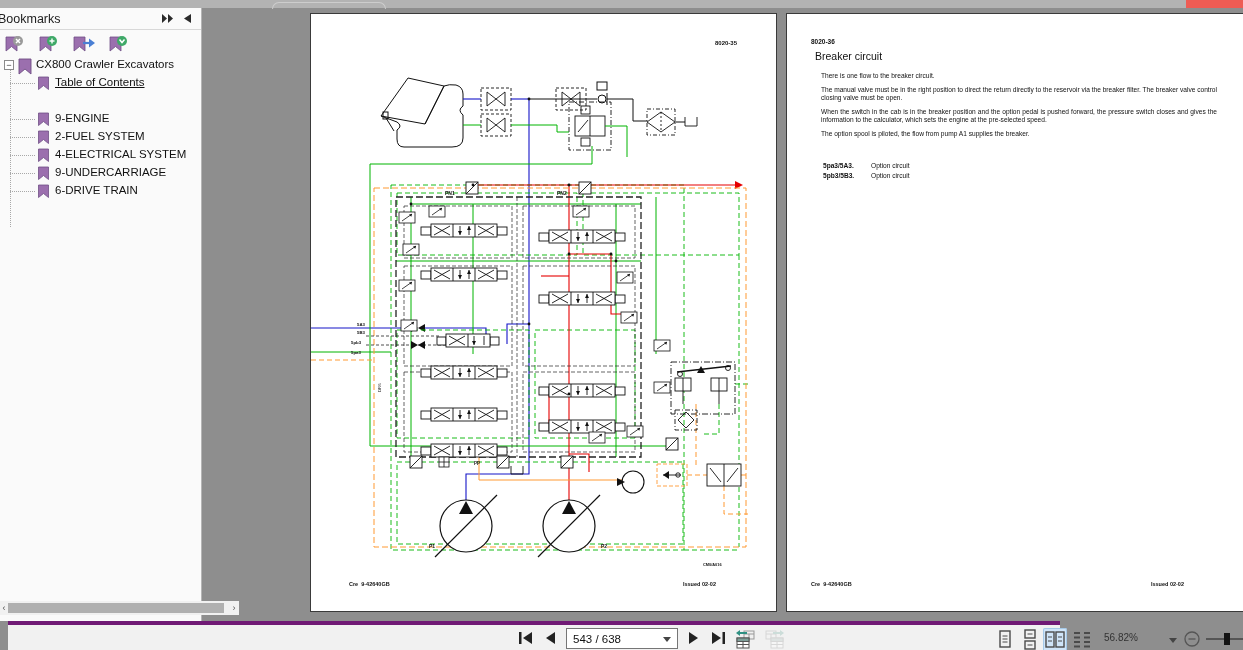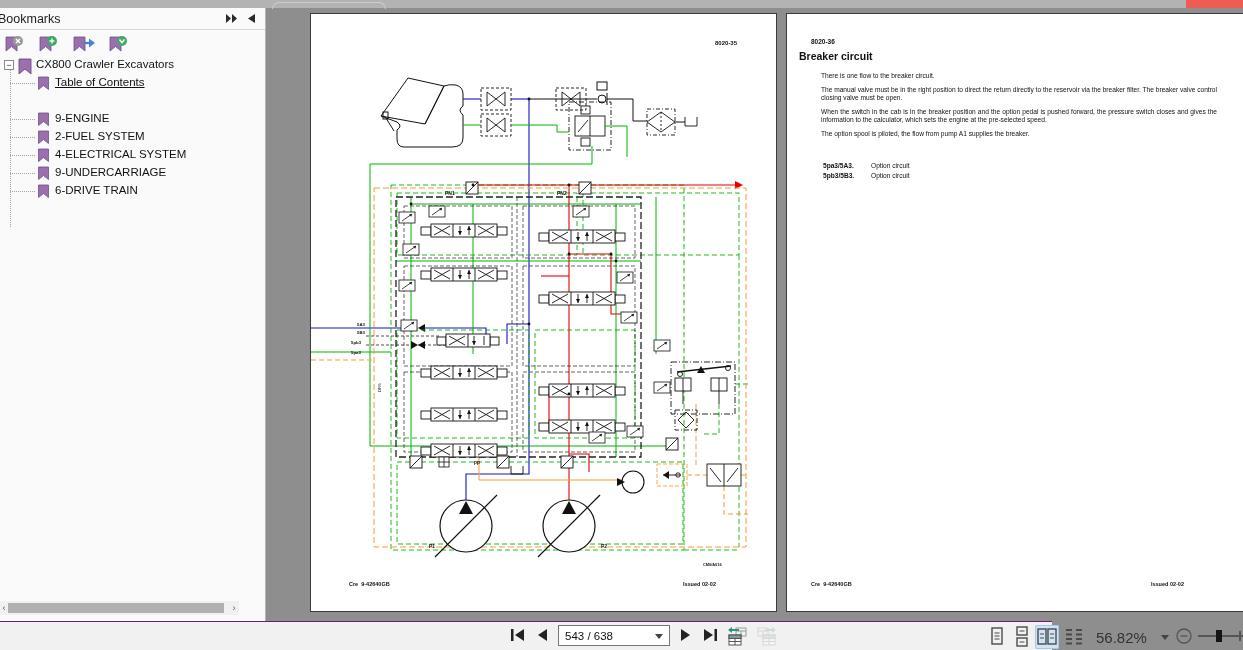--- a/index.html
+++ b/index.html
@@ -6,21 +6,21 @@
   html,body { width:1243px; height:650px; overflow:hidden;
     font-family:"Liberation Sans", sans-serif; background:#8e8e8e; }
 
   
   .titlebar { position:absolute; top:0; left:0; width:1243px; height:8px; background:#b3b3b3; z-index:30; }
   .tab-outline { position:absolute; left:272px; top:2px; width:114px; height:7px;
     border:1px solid #cdcdcd; border-bottom:none; border-radius:7px 7px 0 0; }
   .close-strip { position:absolute; right:0; top:0; width:57px; height:8px; background:#ee5c54; }
 
   
-  .sidebar { position:absolute; top:8px; left:0; width:266px; height:613px;
+  .sidebar { position:absolute; top:8px; left:0; width:202px; height:613px;
     background:#fafafa; border-right:1px solid #b5b5b5; z-index:20; }
   .sb-header { position:absolute; top:0; left:0; right:0; height:22px;
     border-bottom:1px solid #d8d8d8; background:#fafafa; }
   .sb-title { position:absolute; left:-2px; top:4px; font-size:12.5px; color:#222; }
   .sb-hicon { position:absolute; top:5px; cursor:pointer; }
   .sb-tools { position:absolute; top:26px; left:0; right:0; height:22px; }
   .sb-tool { position:absolute; top:0; width:24px; height:22px; cursor:pointer; }
   .sb-tree { position:absolute; top:46px; left:0; right:6px; bottom:70px; font-size:11.5px; color:#111; }
   .tree-vline { position:absolute; left:10px; top:16px; height:157px; border-left:1px dotted #a8a8a8; }
   .bm-row { position:absolute; left:0; right:0; height:18px; cursor:pointer; white-space:nowrap; }
@@ -36,42 +36,42 @@
     line-height:12px; text-align:center; cursor:pointer; }
 
   
   .viewer { position:absolute; top:8px; left:246px; width:997px; height:613px; background:#8e8e8e; overflow:hidden; }
   .page { position:absolute; top:5px; width:467px; height:599px; background:#fff; border:1px solid #3a3a3a; }
   .page-left { left:64px; }
   .page-right { left:540px; }
 
   
   .rp-ref { position:absolute; left:24px; top:24px; font-size:6.5px; font-weight:bold; color:#111; }
-  .rp-title { position:absolute; left:12px; top:36px; font-size:10.5px; font-weight:bold; color:#111; }
+  .rp-title { position:absolute; left:28px; top:36px; font-size:10.5px; font-weight:normal; color:#111; }
   .rp-body { position:absolute; left:34px; top:58px; width:396px; font-size:6.6px; line-height:1.22; color:#111; }
   .rp-body p { margin-bottom:6px; text-align:justify; }
   .rp-legend { position:absolute; left:36px; top:148px; font-size:6.6px; color:#111; }
   .rp-legend .lrow { display:flex; margin-bottom:2.5px; }
   .rp-legend .lcode { width:48px; font-weight:bold; }
   .pg-footer-l { position:absolute; left:24px; bottom:24px; font-size:5.5px; font-weight:bold; color:#111; white-space:pre; }
   .pg-footer-r { position:absolute; right:68px; bottom:24px; font-size:5.5px; font-weight:bold; color:#111; }
   .page-left .pg-footer-l { left:38px; }
   .page-left .pg-footer-r { right:60px; }
 
   
-  .toolbar { position:absolute; top:621px; left:0; width:1052px; height:29px;
-    background:#f1f1f1; border-top:1px solid #701a75; z-index:25; }
+  .toolbar { position:absolute; top:621px; left:8px; width:1052px; height:29px;
+    background:#f1f1f1; border-top:4px solid #701a75; z-index:25; }
   .tb-btn { position:absolute; top:6px; cursor:pointer; }
   .page-combo { position:absolute; left:558px; top:3px; width:112px; height:21px;
     background:#fff; border:1px solid #767676; }
   .page-combo input { position:absolute; left:6px; top:1px; width:86px; height:17px; border:none;
     outline:none; font-size:11.5px; font-family:"Liberation Sans",sans-serif; color:#111; background:transparent; }
   .combo-caret { position:absolute; right:6px; top:8px; width:0; height:0;
     border-left:4px solid transparent; border-right:4px solid transparent; border-top:5px solid #444; }
-  .zoom-text { position:absolute; left:1096px; top:7px; font-size:15px; color:#333; cursor:pointer; }
+  .zoom-text { position:absolute; left:1096px; top:7px; font-size:10px; color:#333; cursor:pointer; }
   .zoom-caret { position:absolute; left:1161px; top:13px; width:0; height:0;
     border-left:4px solid transparent; border-right:4px solid transparent; border-top:5px solid #444; cursor:pointer; }
   .layout-btn { position:absolute; top:3px; width:24px; height:24px; cursor:pointer; border-radius:2px; }
   .layout-active { background:#cfe4f8; box-shadow:0 0 0 1px #a5c9e8 inset; }
   .slider-track { position:absolute; left:1198px; top:13px; width:45px; height:2px; background:#555; cursor:pointer; }
   .slider-handle { position:absolute; left:1216px; top:8px; width:6px; height:12px; background:#141414; cursor:pointer; }
   .zoom-plus-h { position:absolute; left:1236px; top:13px; width:8px; height:2px; background:#555; }
   .zoom-plus-v { position:absolute; left:1239px; top:9px; width:2px; height:10px; background:#555; }
 
   svg { display:block; }

